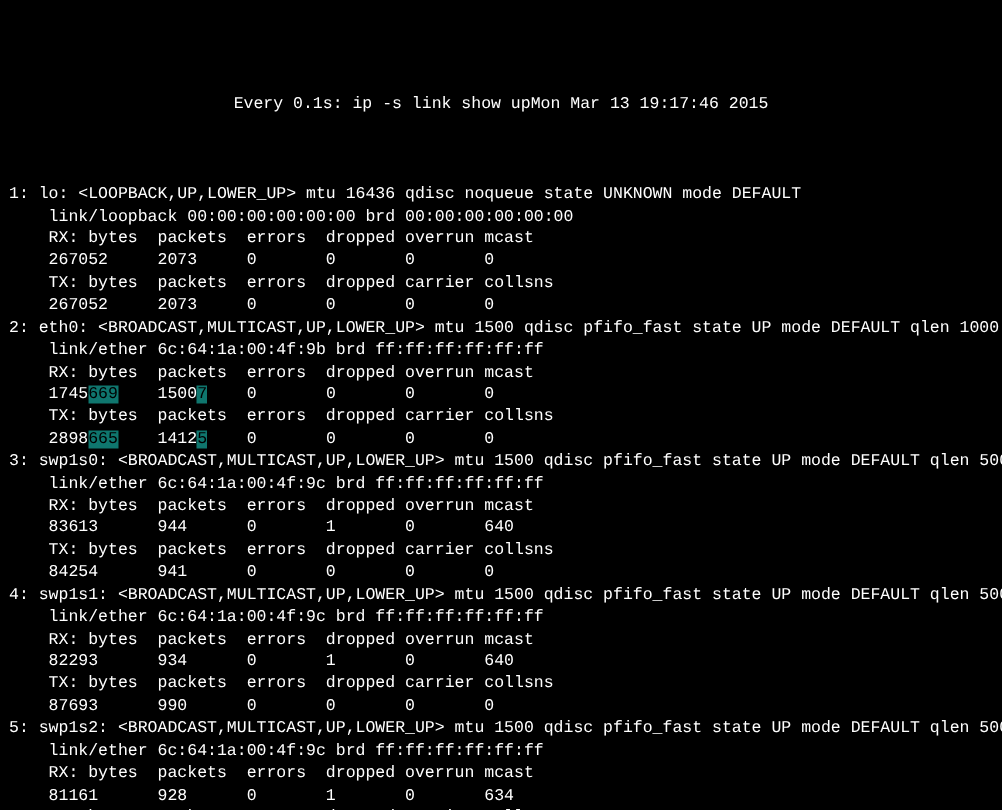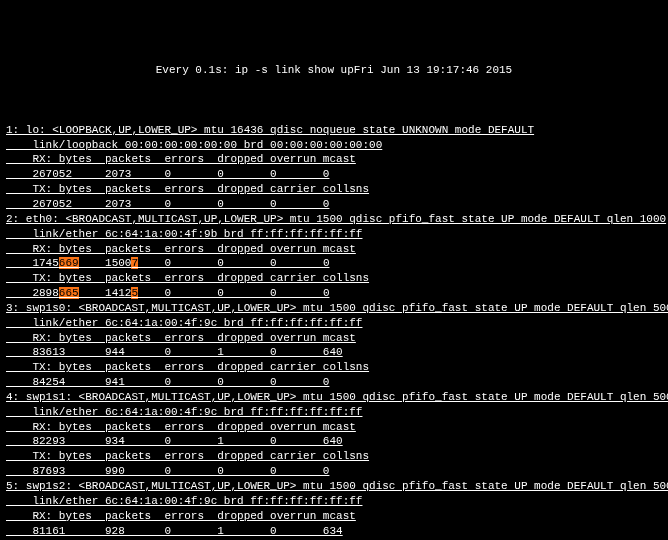--- a/index.html
+++ b/index.html
@@ -9,30 +9,30 @@
       font-family: "Menlo", "Consolas", "Courier New", monospace;
       font-size: 11px;
       line-height: 1.35;
       width: 668px;
       height: 540px;
       padding: 4px 6px;
       overflow: hidden;
       white-space: pre;
     }
     .hdr { display: flex; justify-content: center; }
-    .hl { background: #f97316; color: #000; }
-    .row { white-space: pre; text-decoration: underline; }
+    .hl { background: #0f766e; color: #000; }
+    .row { white-space: pre; }
     .iface-block { margin-top: 0; }
   </style>
 </head>
 <body>
 
 
 
 <div class="hdr">
   <span>Every 0.1s: ip -s link show up</span>
-  <span>Fri Jun 13 19:17:46 2015</span>
+  <span>Mon Mar 13 19:17:46 2015</span>
 </div>
 <div> </div>
 <div id="out"><div class="iface-block"><div class="row">1: lo: &lt;LOOPBACK,UP,LOWER_UP&gt; mtu 16436 qdisc noqueue state UNKNOWN mode DEFAULT</div><div class="row">    link/loopback 00:00:00:00:00:00 brd 00:00:00:00:00:00</div><div class="row">    RX: bytes  packets  errors  dropped overrun mcast</div><div class="row">    267052     2073     0       0       0       0</div><div class="row">    TX: bytes  packets  errors  dropped carrier collsns</div><div class="row">    267052     2073     0       0       0       0</div></div><div class="iface-block"><div class="row">2: eth0: &lt;BROADCAST,MULTICAST,UP,LOWER_UP&gt; mtu 1500 qdisc pfifo_fast state UP mode DEFAULT qlen 1000</div><div class="row">    link/ether 6c:64:1a:00:4f:9b brd ff:ff:ff:ff:ff:ff</div><div class="row">    RX: bytes  packets  errors  dropped overrun mcast</div><div class="row"><span>    1745</span><span class="hl">669</span><span>    1500</span><span class="hl">7</span><span>    0       0       0       0</span></div><div class="row">    TX: bytes  packets  errors  dropped carrier collsns</div><div class="row"><span>    2898</span><span class="hl">665</span><span>    1412</span><span class="hl">5</span><span>    0       0       0       0</span></div></div><div class="iface-block"><div class="row">3: swp1s0: &lt;BROADCAST,MULTICAST,UP,LOWER_UP&gt; mtu 1500 qdisc pfifo_fast state UP mode DEFAULT qlen 500</div><div class="row">    link/ether 6c:64:1a:00:4f:9c brd ff:ff:ff:ff:ff:ff</div><div class="row">    RX: bytes  packets  errors  dropped overrun mcast</div><div class="row">    83613      944      0       1       0       640</div><div class="row">    TX: bytes  packets  errors  dropped carrier collsns</div><div class="row">    84254      941      0       0       0       0</div></div><div class="iface-block"><div class="row">4: swp1s1: &lt;BROADCAST,MULTICAST,UP,LOWER_UP&gt; mtu 1500 qdisc pfifo_fast state UP mode DEFAULT qlen 500</div><div class="row">    link/ether 6c:64:1a:00:4f:9c brd ff:ff:ff:ff:ff:ff</div><div class="row">    RX: bytes  packets  errors  dropped overrun mcast</div><div class="row">    82293      934      0       1       0       640</div><div class="row">    TX: bytes  packets  errors  dropped carrier collsns</div><div class="row">    87693      990      0       0       0       0</div></div><div class="iface-block"><div class="row">5: swp1s2: &lt;BROADCAST,MULTICAST,UP,LOWER_UP&gt; mtu 1500 qdisc pfifo_fast state UP mode DEFAULT qlen 500</div><div class="row">    link/ether 6c:64:1a:00:4f:9c brd ff:ff:ff:ff:ff:ff</div><div class="row">    RX: bytes  packets  errors  dropped overrun mcast</div><div class="row">    81161      928      0       1       0       634</div><div class="row">    TX: bytes  packets  errors  dropped carrier collsns</div></div></div>
 
 
 
 
 </body></html>

